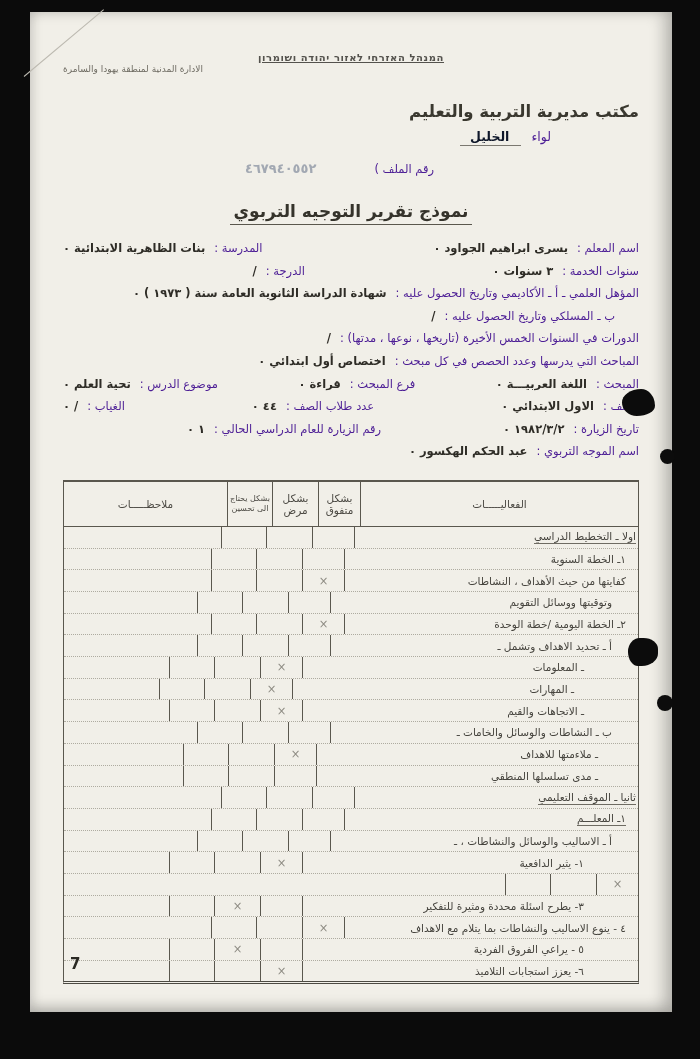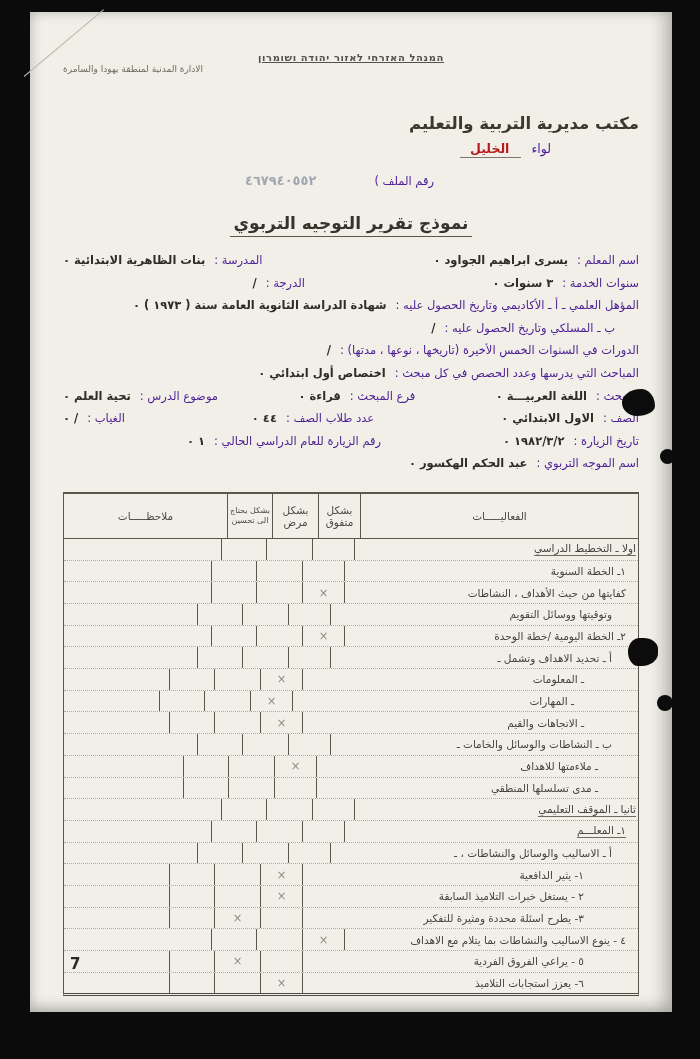--- a/index.html
+++ b/index.html
@@ -13,23 +13,23 @@
     background:#f1efe8; direction:rtl; color:#4a4844;
     box-shadow: inset -10px 0 14px rgba(0,0,0,.18), inset 0 -8px 12px rgba(0,0,0,.12), inset 6px 0 10px rgba(0,0,0,.06);
   }
   .content { padding:0 33px; }
   .fold {
     position:absolute; left:-6px; top:64px; width:104px; height:1px;
     background:#bcb9b0; transform-origin:left center; transform:rotate(-40deg);
   }
   .hdr-he { margin-top:40px; text-align:center; font-size:10px; font-weight:bold; letter-spacing:.6px; color:#54524d;text-decoration:underline; }
   .hdr-ar { margin-top:1px; text-align:left; font-size:9px; color:#6e6b62; }
-  .office { margin-top:40px; text-align:right; padding-left:8px; font-size:16.5px; font-weight:bold; color:#3a382f; }
+  .office { margin-top:28px; text-align:right; padding-left:8px; font-size:16.5px; font-weight:bold; color:#3a382f; }
   .district { margin-top:8px; text-align:right; padding-right:88px; font-size:12.5px; color:#4c4a44; }
-  .district .val { font-weight:bold; color:#b91c1c; border-bottom:1px solid #7b7870; padding:0 12px 1px 10px; margin-right:6px; }
+  .district .val { font-weight:bold; color:#0f172a; border-bottom:1px solid #7b7870; padding:0 12px 1px 10px; margin-right:6px; }
   .fileno { margin-top:17px; display:flex; justify-content:flex-start; align-items:center; gap:58px; padding-right:205px; font-size:11.5px; }
   .fileno .paren { direction:ltr; unicode-bidi:isolate; }
   .stamp { color:#a2a8b2; font-size:13px; letter-spacing:2.5px; font-weight:bold; direction:ltr; unicode-bidi:isolate; white-space:nowrap; }
   .title { margin-top:25px; text-align:center; font-size:17px; font-weight:bold; color:#35332b; }
   .title span { border-bottom:1.5px solid #5a574d; padding:0 4px 3px; }
 
   .form { margin-top:20px; font-size:11.5px; }
   .form-line { display:flex; align-items:baseline; min-height:22.6px; }
   .form-line.between { justify-content:space-between; }
   .form-line.start { justify-content:flex-start; }
@@ -344,23 +344,20 @@
                 <span class="act-text">١- يثير الدافعية</span>
               </div>
               <div class="c-exc">
                 <span class="mark">×</span>
               </div>
               <div class="c-sat"></div>
               <div class="c-need"></div>
               <div class="c-note"></div>
             </div>
             <div class="trow">
-              <div class="c-act" style="padding-right: 54px;">
-                <span class="act-text">٢ - يستغل خبرات التلاميذ السابقة</span>
-              </div>
               <div class="c-exc">
                 <span class="mark">×</span>
               </div>
               <div class="c-sat"></div>
               <div class="c-need"></div>
               <div class="c-note"></div>
             </div>
             <div class="trow">
               <div class="c-act" style="padding-right: 54px;">
                 <span class="act-text">٣- يطرح اسئلة محددة ومثيرة للتفكير</span>

